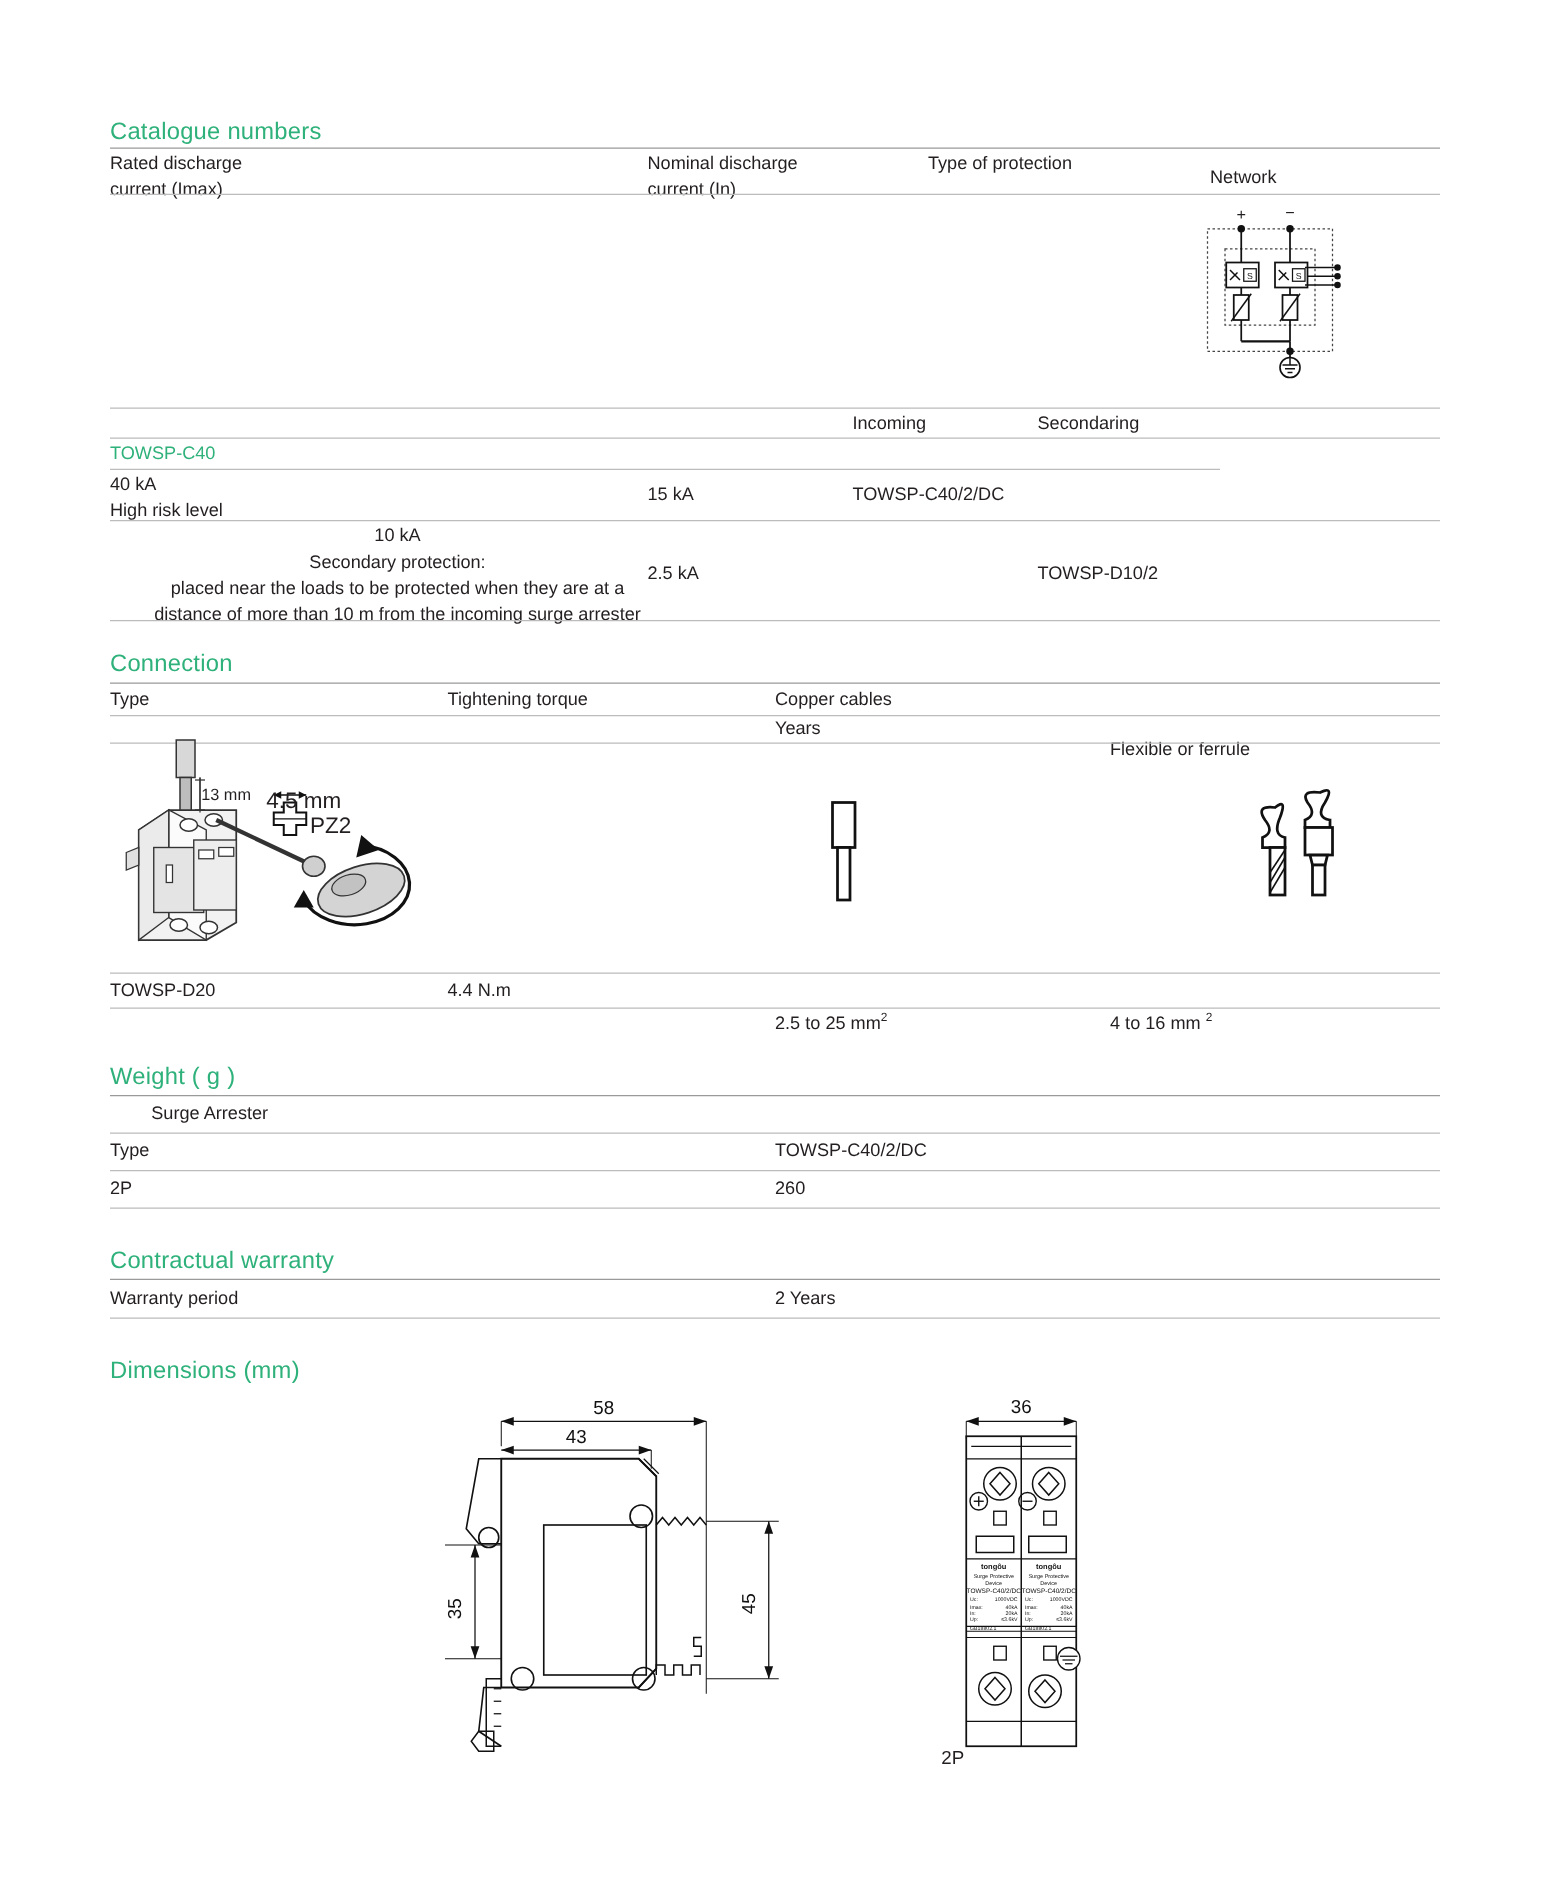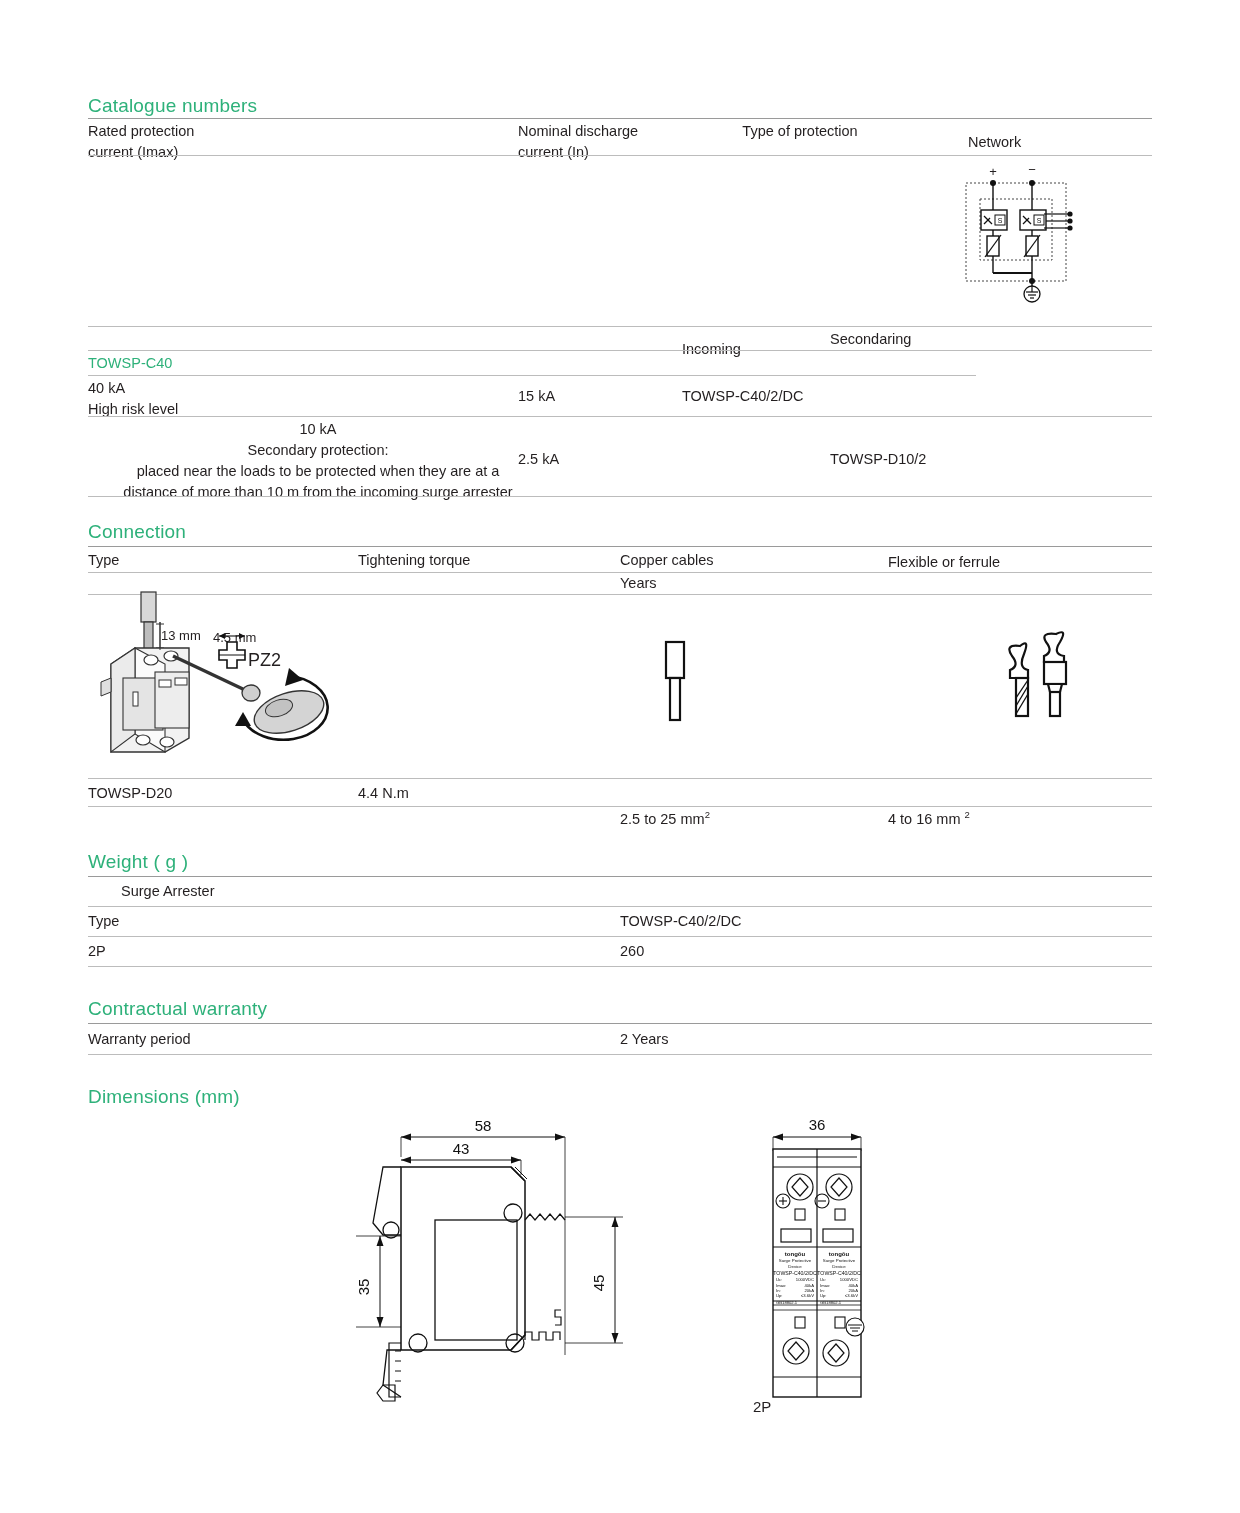--- a/index.html
+++ b/index.html
@@ -56,21 +56,21 @@
 </style>
 </head>
 <body>
 
 <div class="page">
 
   <div class="sec-head" style="position:absolute;left:0;top:96px;">Catalogue numbers</div>
   <div class="rule" style="position:absolute;left:0;top:118px;"></div>
 
   <div class="tbl">
-    <div class="cell" style="left:0;top:121px;width:400px;">Rated protection
+    <div class="cell" style="left:0;top:121px;width:400px;">Rated discharge
 current (Imax)</div>
     <div class="cell" style="left:430px;top:121px;width:160px;">Nominal discharge
 current (In)</div>
     <div class="cell" style="left:612px;top:121px;width:200px;text-align:center;">Type of protection</div>
     <div class="cell" style="left:880px;top:132px;width:150px;">Network</div>
 
     <div class="rule-light" style="position:absolute;left:0;top:155px;"></div>
 
     <div class="net-wrap">
       <svg width="140" height="150" viewBox="0 0 140 150">
@@ -123,21 +123,21 @@
 
         <circle cx="76" cy="134" r="8" fill="none" stroke="#111" stroke-width="1.3"></circle>
         <line x1="70" y1="132" x2="82" y2="132" stroke="#111" stroke-width="1.2"></line>
         <line x1="72" y1="135" x2="80" y2="135" stroke="#111" stroke-width="1.2"></line>
         <line x1="74" y1="138" x2="78" y2="138" stroke="#111" stroke-width="1.2"></line>
         <line x1="76" y1="126" x2="76" y2="132" stroke="#111" stroke-width="1.2"></line>
       </svg>
     </div>
 
     <div class="rule-light" style="position:absolute;left:0;top:326px;"></div>
-    <div class="cell" style="left:594px;top:329px;margin-top:10px;">Incoming</div>
+    <div class="cell" style="left:594px;top:329px;">Incoming</div>
     <div class="cell" style="left:742px;top:329px;">Secondaring</div>
     <div class="rule-light" style="position:absolute;left:0;top:350px;"></div>
 
     <div class="cell green" style="left:0;top:353px;">TOWSP-C40</div>
     <div class="rule-light" style="position:absolute;left:0;top:375px;width:888px;"></div>
 
     <div class="cell" style="left:0;top:378px;width:420px;">40 kA
 High risk level</div>
     <div class="cell" style="left:430px;top:386px;">15 kA</div>
     <div class="cell" style="left:594px;top:386px;">TOWSP-C40/2/DC</div>
@@ -154,21 +154,21 @@
 
   <div class="sec-head" style="position:absolute;left:0;top:522px;">Connection</div>
   <div class="rule" style="position:absolute;left:0;top:546px;"></div>
 
   <div class="tbl">
     <div class="cell" style="left:0;top:550px;">Type</div>
     <div class="cell" style="left:270px;top:550px;">Tightening torque</div>
     <div class="cell" style="left:532px;top:550px;">Copper cables</div>
     <div class="rule-light" style="position:absolute;left:0;top:572px;"></div>
     <div class="cell" style="left:532px;top:573px;">Years</div>
-    <div class="cell" style="left:800px;top:552px;">Flexible  or ferrule</div>
+    <div class="cell" style="left:800px;top:590px;">Flexible  or ferrule</div>
     <div class="rule-light" style="position:absolute;left:0;top:594px;"></div>
 
     <div class="conn-draw">
       <svg width="300" height="185" viewBox="0 0 300 185">
 
         <rect x="48" y="0" width="15" height="30" fill="#d8d8d8" stroke="#333" stroke-width="1.2"></rect>
         <rect x="51" y="30" width="9" height="28" fill="#bdbdbd" stroke="#333" stroke-width="1.2"></rect>
         <line x1="67" y1="30" x2="67" y2="58" stroke="#333" stroke-width="1"></line>
         <line x1="63" y1="32" x2="71" y2="32" stroke="#333" stroke-width="1"></line>
         <line x1="63" y1="56" x2="71" y2="56" stroke="#333" stroke-width="1"></line>
@@ -207,21 +207,21 @@
         <g>
           <path d="M126 58 h8 v-8 h10 v8 h8 v10 h-8 v8 h-10 v-8 h-8 z" fill="#fff" stroke="#111" stroke-width="1.6"></path>
           <line x1="126" y1="63" x2="152" y2="63" stroke="#111" stroke-width="1"></line>
         </g>
 
         <line x1="126" y1="44" x2="152" y2="44" stroke="#111" stroke-width="1.1"></line>
         <polygon points="126,44 132,41 132,47" fill="#111"></polygon>
         <polygon points="152,44 146,41 146,47" fill="#111"></polygon>
       </svg>
       <div class="dim-txt" style="left:68px;top:36px;font-size:13px;">13 mm</div>
-      <div class="dim-txt" style="left:120px;top:38px;font-size:13px;">4.5 mm</div>
+      <div class="dim-txt" style="left:120px;top:38px;font-size:18px;">4.5 mm</div>
       <div class="dim-txt" style="left:155px;top:58px;font-size:18px;">PZ2</div>
     </div>
 
     <div style="position:absolute;left:570px;top:638px;">
       <svg width="40" height="90" viewBox="0 0 40 90">
         <rect x="8" y="4" width="18" height="36" fill="#fff" stroke="#111" stroke-width="2.2"></rect>
         <rect x="12" y="40" width="10" height="42" fill="#fff" stroke="#111" stroke-width="2.2"></rect>
       </svg>
     </div>
 

